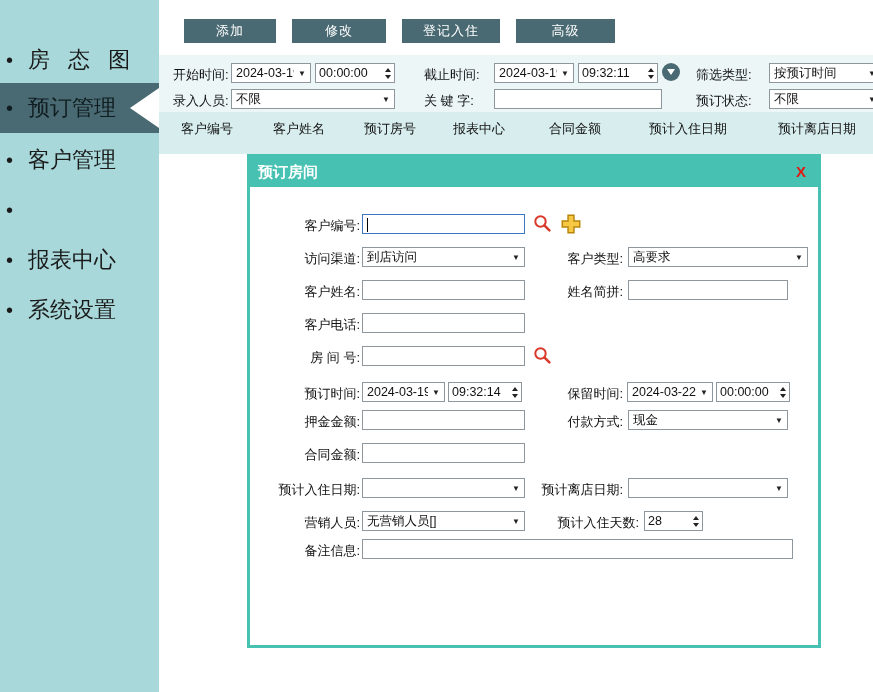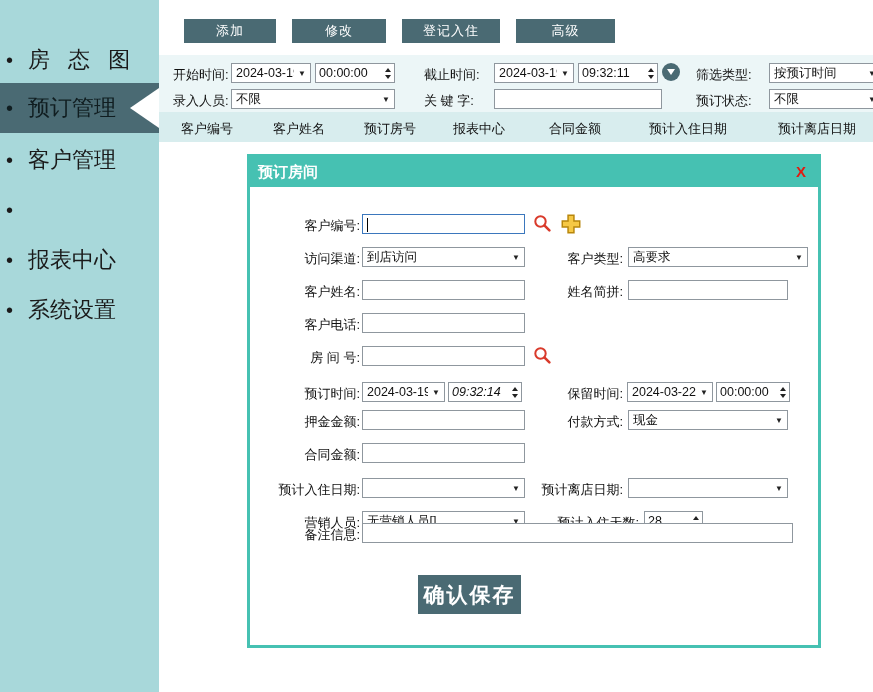--- a/index.html
+++ b/index.html
@@ -33,21 +33,21 @@
   .spin .sp{margin-left:auto;display:flex;flex-direction:column;gap:3px;padding-left:4px;}
   .tri-up{width:0;height:0;border-left:3.5px solid transparent;border-right:3.5px solid transparent;border-bottom:4px solid #222;}
   .tri-dn{width:0;height:0;border-left:3.5px solid transparent;border-right:3.5px solid transparent;border-top:4px solid #222;}
   .tbx{position:absolute;height:20px;background:#fff;border:1px solid #8f979e;box-sizing:border-box;
        font-size:12.5px;padding:0 3px;font-family:inherit;}
   .circle-btn{position:absolute;width:18px;height:18px;border-radius:50%;background:#4a6a73;
               display:flex;align-items:center;justify-content:center;cursor:pointer;}
   .circle-btn i{width:0;height:0;border-left:4px solid transparent;border-right:4px solid transparent;border-top:6px solid #fff;}
 
   
-  .thead{position:absolute;left:159px;top:112px;width:714px;height:30px;background:#d8edee;}
+  .thead{position:absolute;left:159px;top:112px;width:714px;height:42px;background:#d8edee;}
   .th{position:absolute;top:8px;font-size:13px;white-space:nowrap;color:#111;}
 
   
   .dialog{position:absolute;left:247px;top:154px;width:574px;height:494px;background:#fff;
           border:3px solid #46c1b2;box-sizing:border-box;}
   .dlg-head{position:absolute;left:0;top:0;right:0;height:30px;background:#46c1b2;}
   .dlg-title{position:absolute;left:8px;top:6px;color:#fff;font-weight:bold;font-size:15px;}
   .dlg-close{position:absolute;right:12px;top:6px;color:#e11a11;font-weight:bold;font-size:15px;cursor:pointer;font-family:"Liberation Sans",sans-serif;}
   .dlg-body{position:absolute;left:0;top:30px;right:0;bottom:0;font-size:13px;}
   .mrow{position:absolute;left:0;right:0;height:20px;padding-left:7px;}
@@ -215,21 +215,21 @@
             </svg>
         </button>
       </div>
 
       <div class="mrow" style="top:195px;">
         <span class="mlabel">预订时间:</span>
         <div class="combo" style="left:112px;width:83px;">
           <span class="ct">2024-03-19</span>
           <span class="ca">▼</span>
         </div>
-        <div class="spin" style="left:198px;width:74px;font-style:italic;">
+        <div class="spin" style="left:198px;width:74px;">
           <span class="ct">09:32:14</span>
           <span class="sp">
               <i class="tri-up"></i>
               <i class="tri-dn"></i>
             </span>
         </div>
         <span class="rlabel">保留时间:</span>
         <div class="combo" style="left:377px;width:86px;">
           <span class="ct">2024-03-22</span>
           <span class="ca">▼</span>
@@ -280,22 +280,21 @@
         <span class="rlabel" style="width:129px;">预计入住天数:</span>
         <div class="spin" style="left:394px;width:59px;">
           <span class="ct">28</span>
           <span class="sp">
               <i class="tri-up"></i>
               <i class="tri-dn"></i>
             </span>
         </div>
       </div>
 
-      <div class="mrow" style="top:336px;">
+      <div class="mrow" style="top:352px;">
         <span class="mlabel">备注信息:</span>
         <input class="tbx" style="left: 112px; width: 431px;" value="">
       </div>
 
-      <button class="dbtn" style="left:168px;">确认保存</button>
     </div>
   </div>
 
 </div>
 
 </body></html>

